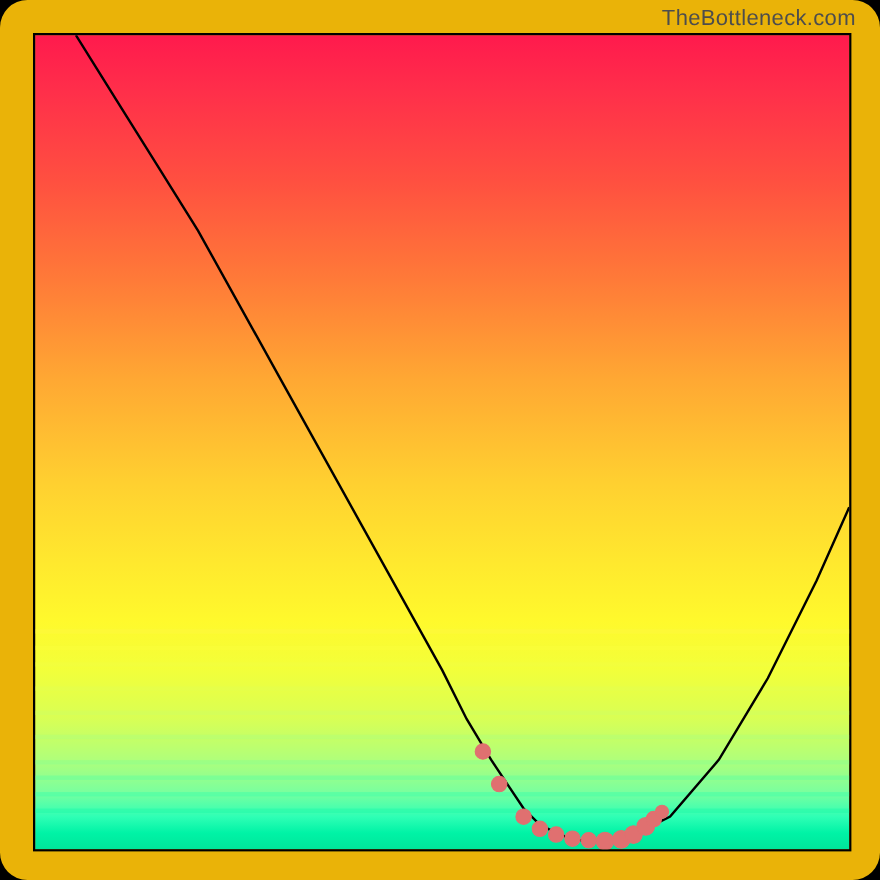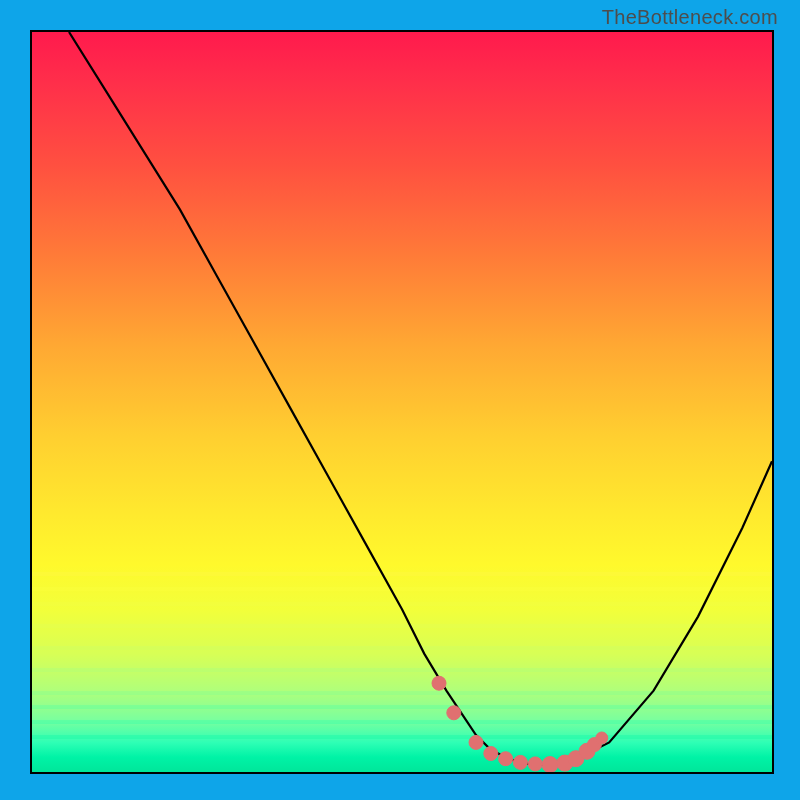--- a/index.html
+++ b/index.html
@@ -7,21 +7,22 @@
     padding: 0;
     width: 800px;
     height: 800px;
     background: #000;
     overflow: hidden;
     font-family: Arial, Helvetica, sans-serif;
   }
   .frame {
     position: absolute;
     inset: 0;
-    background: #0ea5e9;
+    background: #eab308;
+    border-radius: 25px;
   }
   .plot {
     position: absolute;
     left: 30px;
     top: 30px;
     width: 740px;
     height: 740px;
     border: 2px solid #000;
     background: linear-gradient(to bottom,
       #ff1a4d 0%,

